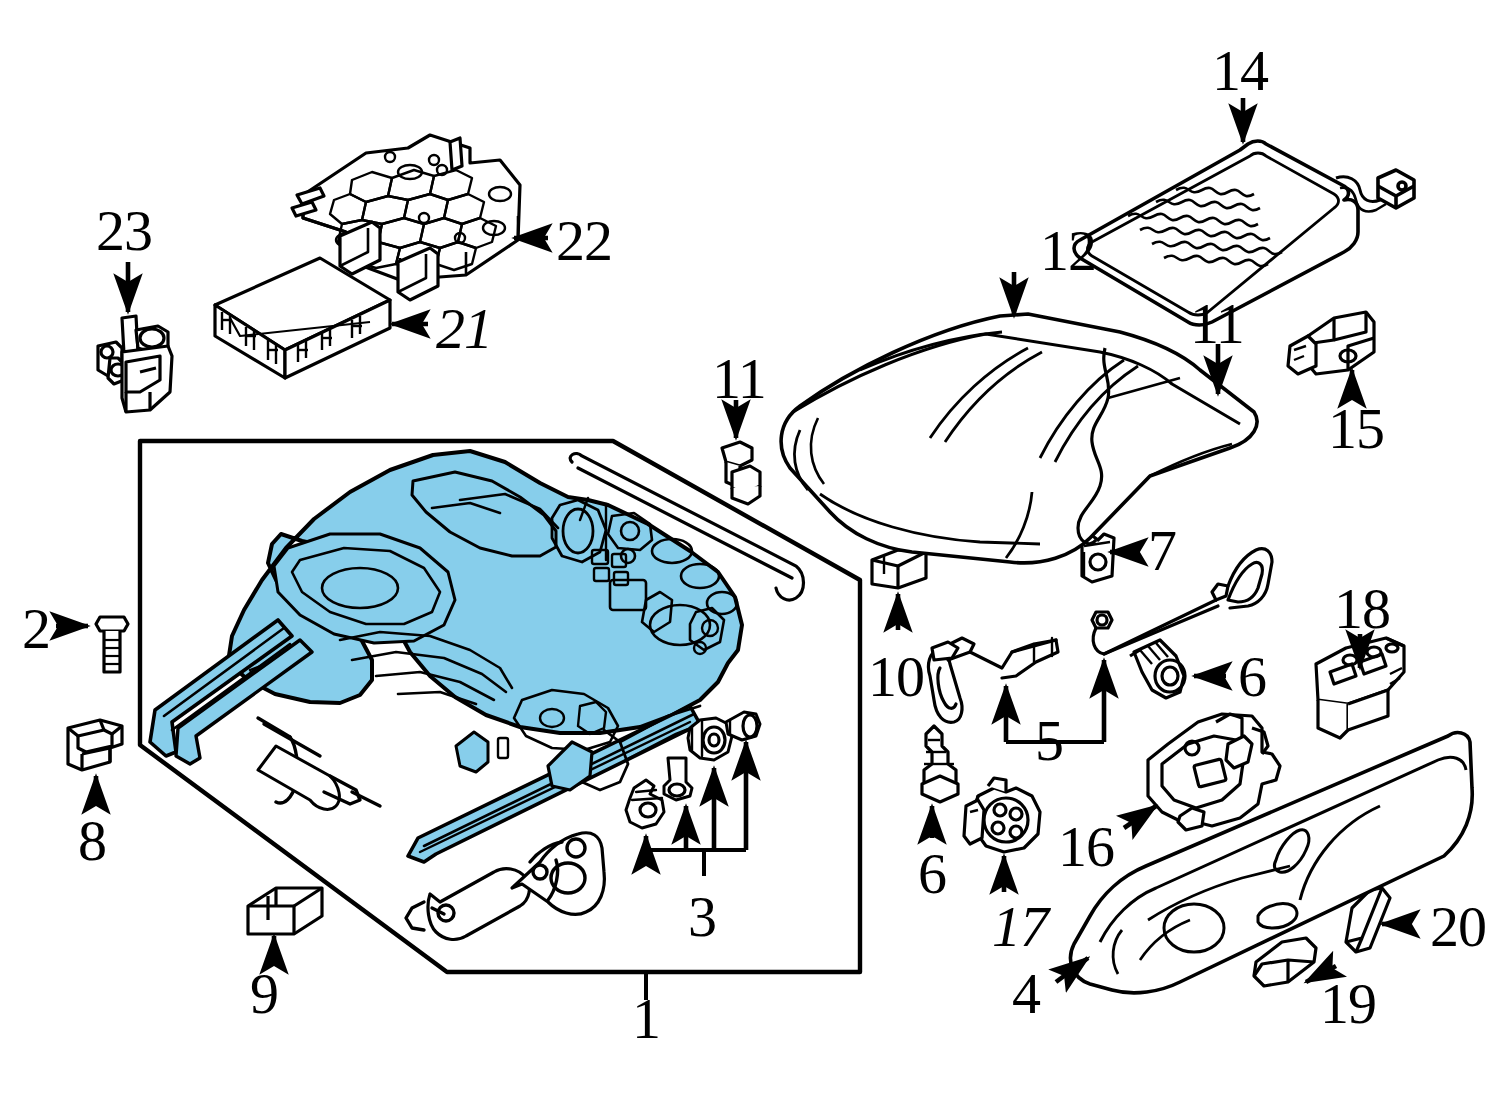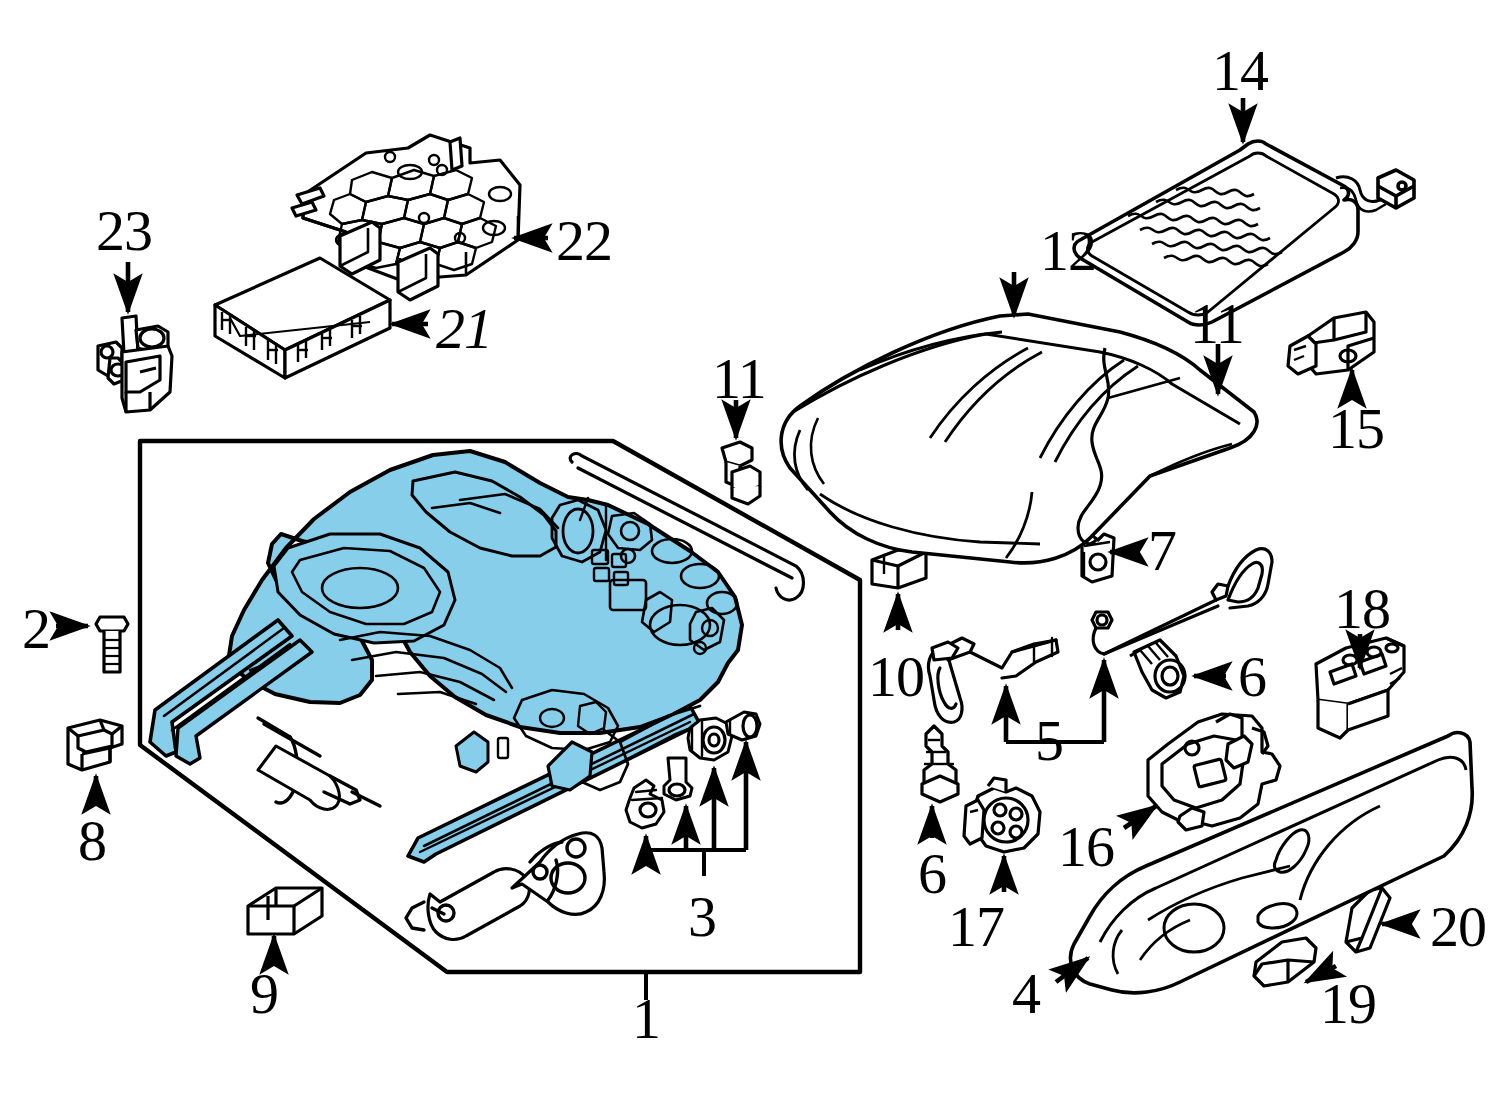--- a/index.html
+++ b/index.html
@@ -565,21 +565,21 @@
 <div class="callout" style="left:1148px;top:522px;">7</div>
 <div class="callout" style="left:78px;top:812px;">8</div>
 <div class="callout" style="left:250px;top:965px;">9</div>
 <div class="callout" style="left:868px;top:640px;margin-top:8px;">10</div>
 <div class="callout" style="left:712px;top:350px;">11</div>
 <div class="callout" style="left:1040px;top:222px;">12</div>
 <div class="callout" style="left:1190px;top:295px;">11</div>
 <div class="callout" style="left:1212px;top:42px;">14</div>
 <div class="callout" style="left:1328px;top:400px;">15</div>
 <div class="callout" style="left:1058px;top:818px;">16</div>
-<div class="callout" style="left:948px;top:898px;">17</div>
+<div class="callout" style="left:992px;top:898px;font-style:italic;">17</div>
 <div class="callout" style="left:1334px;top:580px;text-align:right;">18</div>
 <div class="callout" style="left:1320px;top:975px;text-align:center;">19</div>
 <div class="callout" style="left:1418px;top:898px;margin-left:12px;">20</div>
 <div class="callout" style="left:436px;top:300px;font-style:italic;">21</div>
 <div class="callout" style="left:556px;top:212px;">22</div>
 <div class="callout" style="left:96px;top:202px;">23</div>
 
 </div>
 
 </body></html>

